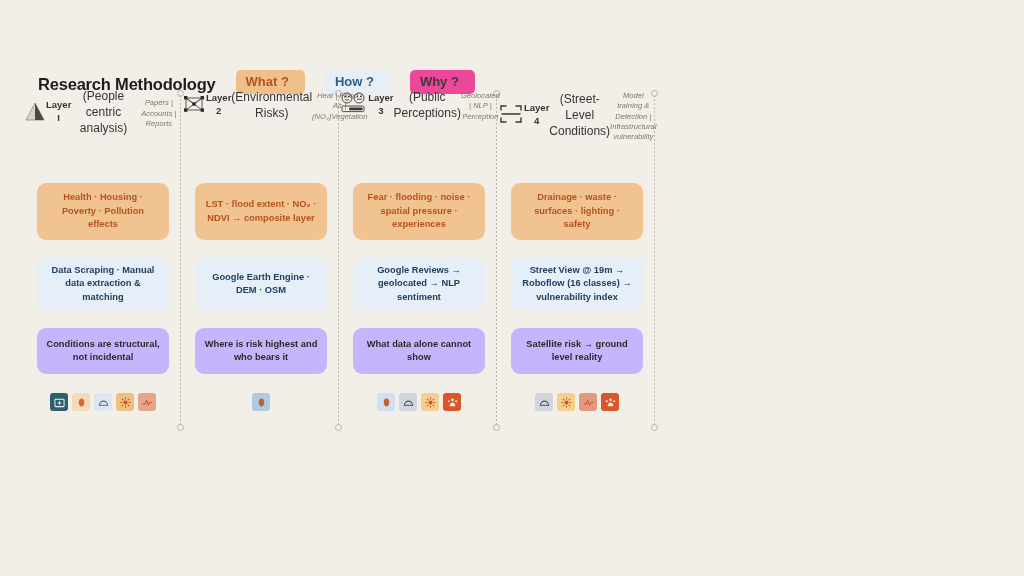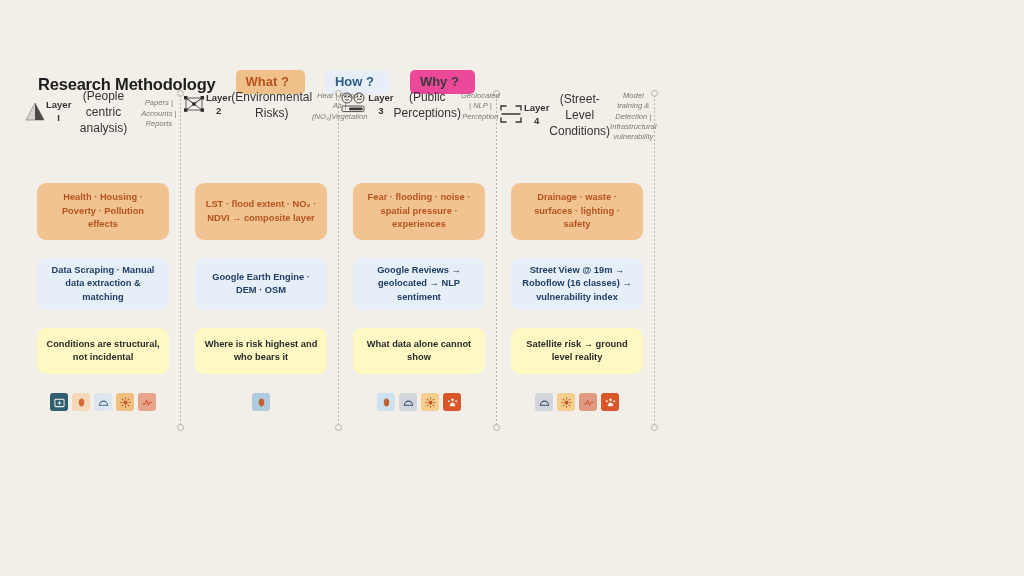--- a/index.html
+++ b/index.html
@@ -137,21 +137,21 @@
     align-items: center;
     justify-content: center;
     text-align: center;
     padding: 8px 9px;
     font-size: 9.3px;
     font-weight: bold;
     line-height: 1.45;
   }
   .card-orange { background: #f0c391; color: #b5531f; }
   .card-blue   { background: #e6eef8; color: #1f3f63; }
-  .card-gray   { background: #fef9c3; color: #2b2b2b; }
+  .card-gray   { background: #c4b5fd; color: #2b2b2b; }
 
   .row-orange { position: absolute; top: 95px; }
   .row-blue   { position: absolute; top: 170px; }
   .row-gray   { position: absolute; top: 240px; }
   .row-icons  { position: absolute; top: 305px; }
 
   .slot { position: absolute; width: 158px; display: flex; justify-content: center; }
   .slot-0 { left: 24px; }
   .slot-1 { left: 182px; }
   .slot-2 { left: 340px; }

